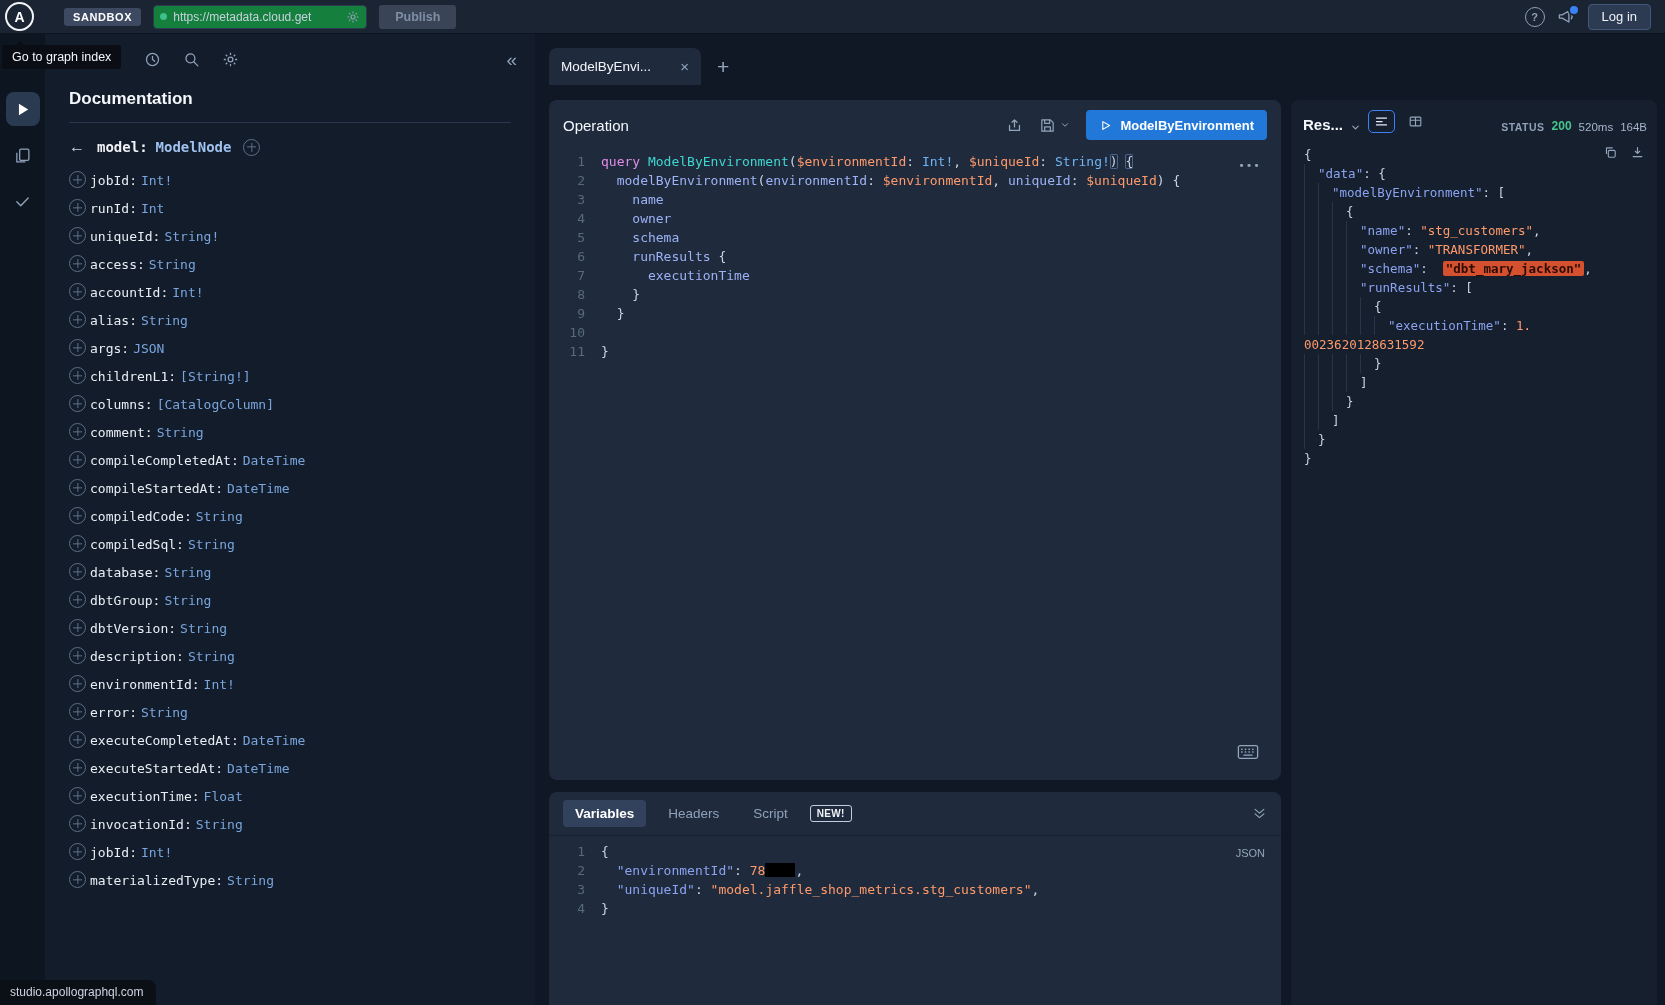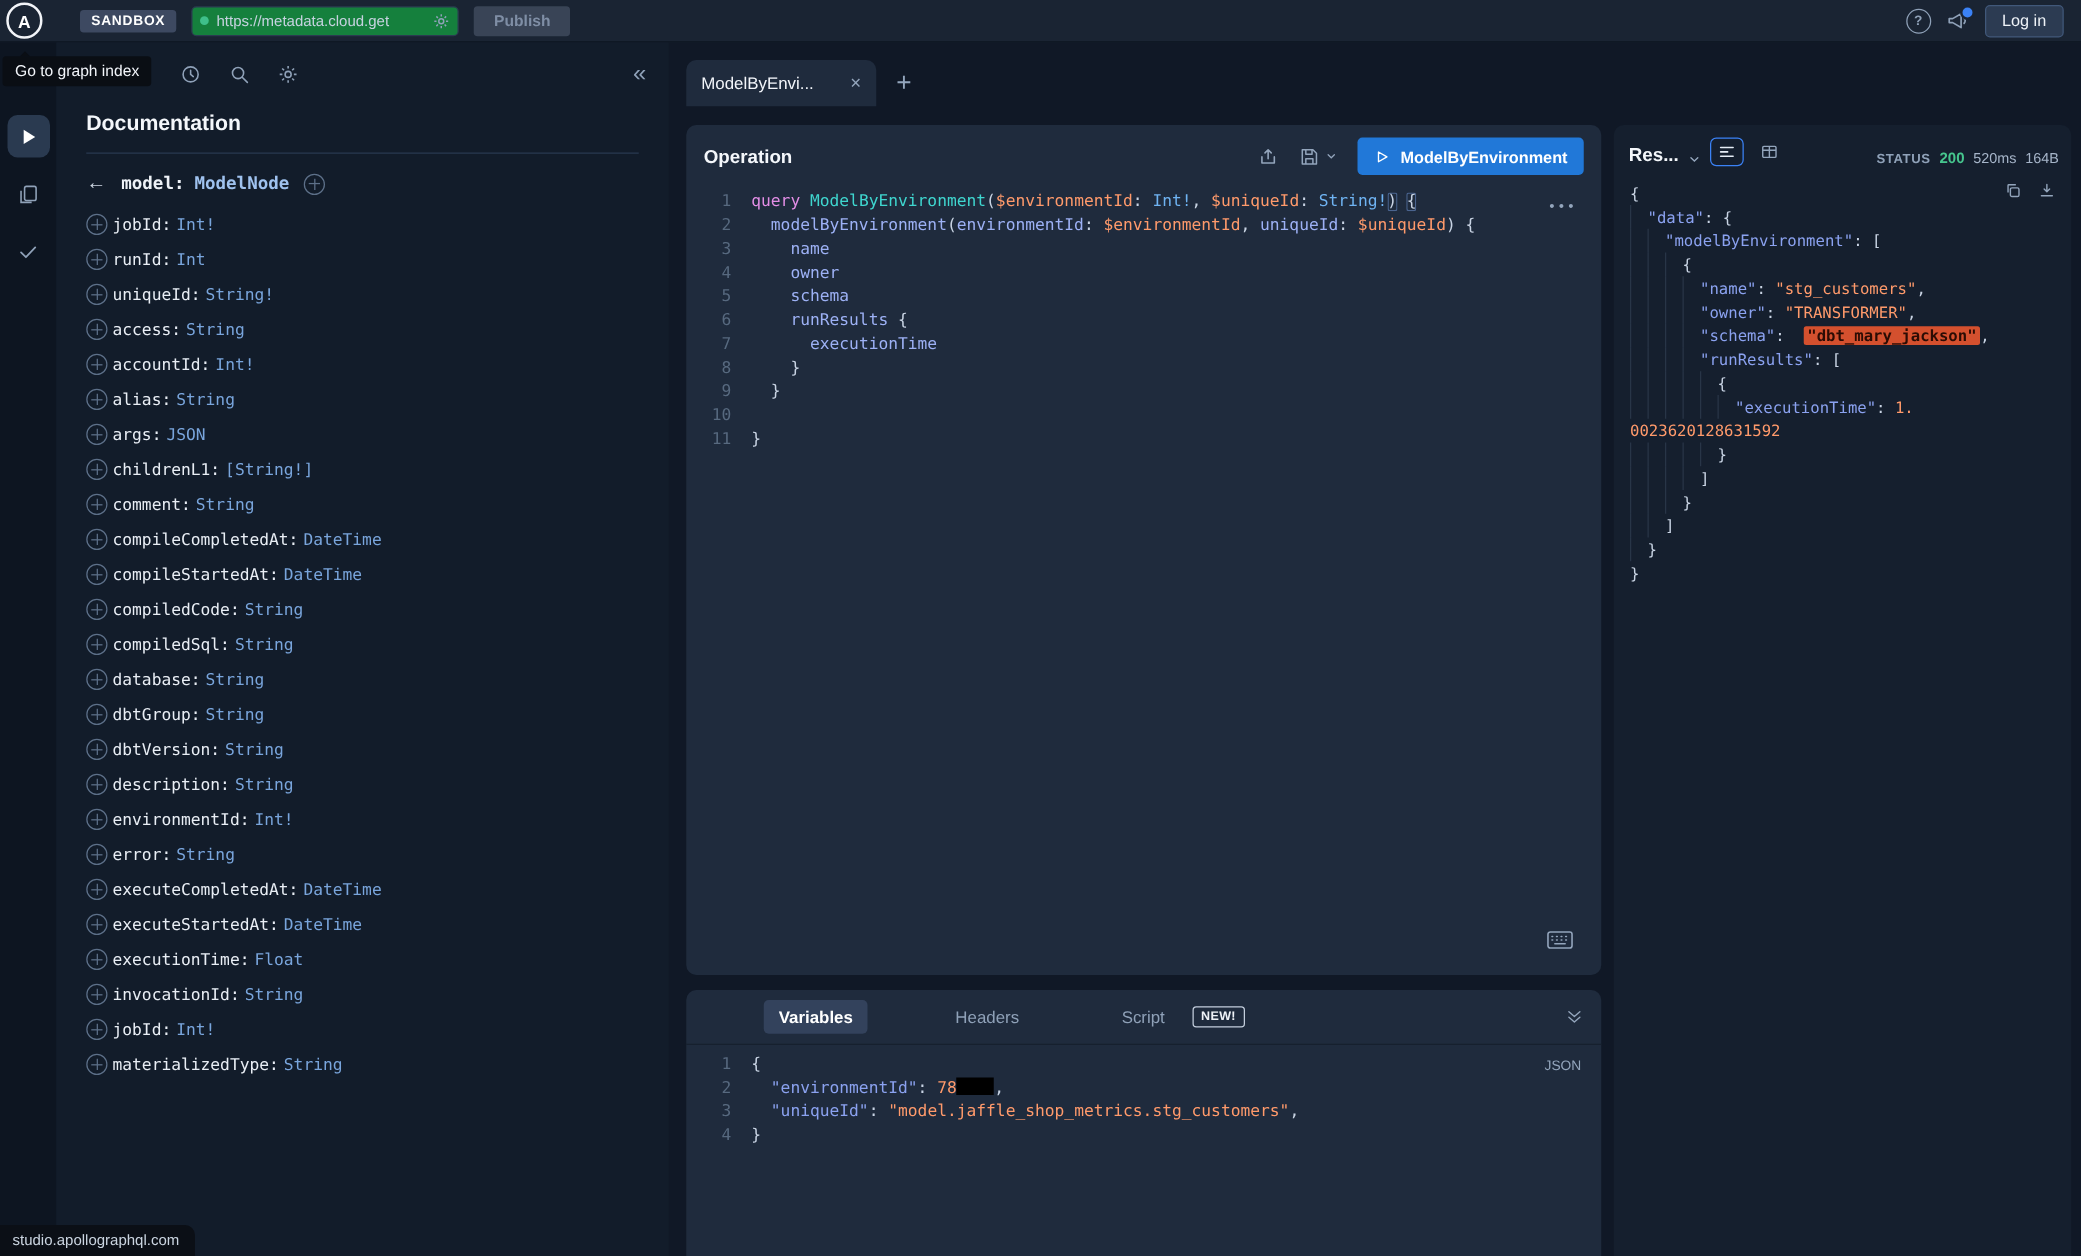--- a/index.html
+++ b/index.html
@@ -74,38 +74,38 @@
   .tabstrip{flex:none;height:37px;display:flex;align-items:center;gap:16px;margin-bottom:15px;}
   .tab{height:37px;width:152px;background:#1f2b3d;border-radius:8px 8px 0 0;display:flex;
        align-items:center;gap:8px;padding:0 12px;box-sizing:border-box;}
   .tab-label{flex:1;font-size:13.5px;color:#f2f5fa;white-space:nowrap;overflow:hidden;}
   .tab-close{color:#93a5bc;font-size:15px;}
   .newtab{color:#93a5bc;font-size:21px;}
 
   .op-card{flex:none;height:680px;background:#1f2b3d;border-radius:8px;display:flex;
            flex-direction:column;position:relative;}
   .op-head{flex:none;display:flex;align-items:center;gap:16px;padding:10px 14px;}
-  .op-title{font-size:15px;font-weight:700;margin:0;color:#f4f7fb;}
+  .op-title{font-size:15px;font-weight:400;margin:0;color:#f4f7fb;}
   .hd-ic{color:#93a5bc;}
   .save-wrap{display:flex;align-items:center;gap:4px;color:#93a5bc;}
   .run-btn{display:flex;align-items:center;gap:8px;background:#2178d8;border:none;color:#fff;
            font-weight:700;font-size:13px;height:30px;padding:0 13px;border-radius:4px;font-family:inherit;}
 
   .editor{flex:1;position:relative;font-family:"DejaVu Sans Mono",monospace;font-size:13px;
           line-height:19px;padding-top:2px;}
   .code-line{white-space:pre;min-height:19px;}
   .ln{display:inline-block;width:36px;padding-right:16px;text-align:right;color:#57697f;}
   .ellipsis{position:absolute;top:6px;right:20px;color:#93a5bc;font-size:11px;letter-spacing:1px;}
   .kbd-ic{position:absolute;bottom:20px;right:22px;color:#93a5bc;}
 
   .vars-card{flex:1;margin-top:12px;background:#1f2b3d;border-radius:8px 8px 0 0;display:flex;
              flex-direction:column;min-height:0;}
   .vars-head{flex:none;display:flex;align-items:center;gap:10px;padding:8px 14px;
              border-bottom:1px solid #16202e;}
-  .vtab{font-size:13.5px;color:#8fa1b8;padding:6px 12px;border-radius:4px;margin-left:48px;}
+  .vtab{font-size:13.5px;color:#8fa1b8;padding:6px 12px;border-radius:4px;}
   .vtab.active{background:#33425c;color:#fff;font-weight:600;}
   .new-badge{border:1px solid #c3cedd;color:#eef2f7;font-size:10px;font-weight:700;
              padding:2px 6px;border-radius:3px;letter-spacing:.3px;}
   .dbl-chevron{margin-left:auto;color:#93a5bc;}
   .vars-body{flex:1;position:relative;font-family:"DejaVu Sans Mono",monospace;font-size:13px;
              line-height:19px;padding-top:6px;}
   .json-label{position:absolute;top:8px;right:16px;font-size:11px;color:#93a5bc;
               font-family:"Liberation Sans",sans-serif;}
 
   
@@ -282,20 +282,25 @@
               <span class="doc-name">args:</span>
               <span class="doc-type">JSON</span>
             </div>
             <div class="doc-row">
               <span class="plus-ic"></span>
               <span class="doc-name">childrenL1:</span>
               <span class="doc-type">[String!]</span>
             </div>
             <div class="doc-row">
               <span class="plus-ic"></span>
+              <span class="doc-name">columns:</span>
+              <span class="doc-type">[CatalogColumn]</span>
+            </div>
+            <div class="doc-row">
+              <span class="plus-ic"></span>
               <span class="doc-name">comment:</span>
               <span class="doc-type">String</span>
             </div>
             <div class="doc-row">
               <span class="plus-ic"></span>
               <span class="doc-name">compileCompletedAt:</span>
               <span class="doc-type">DateTime</span>
             </div>
             <div class="doc-row">
               <span class="plus-ic"></span>

